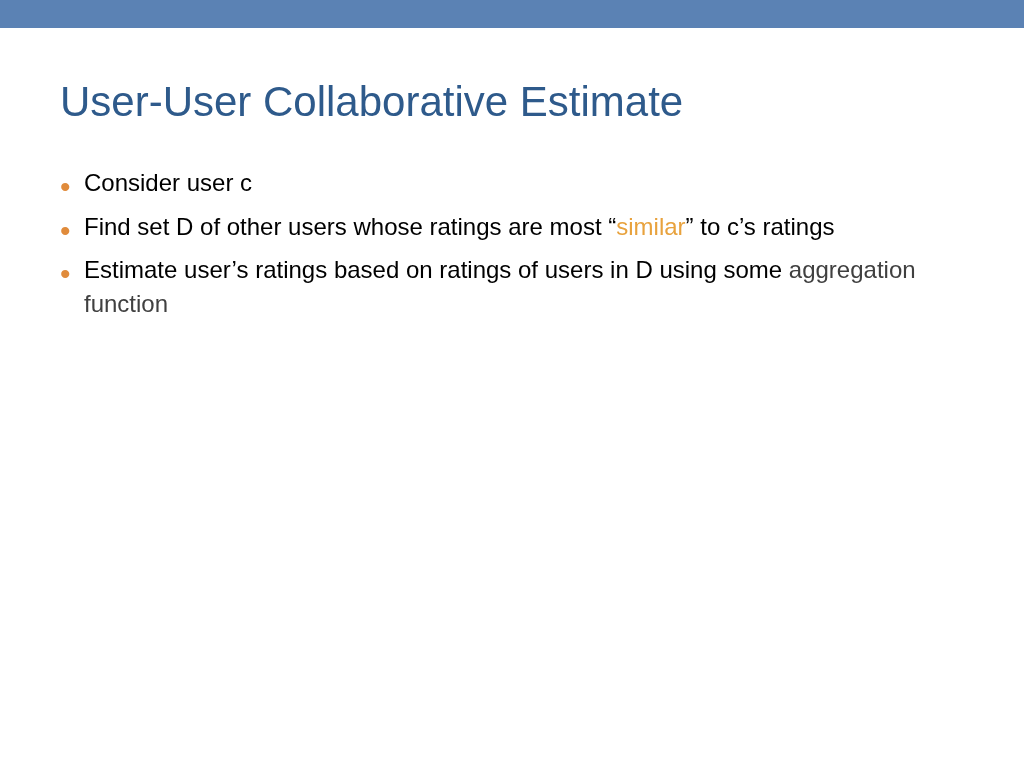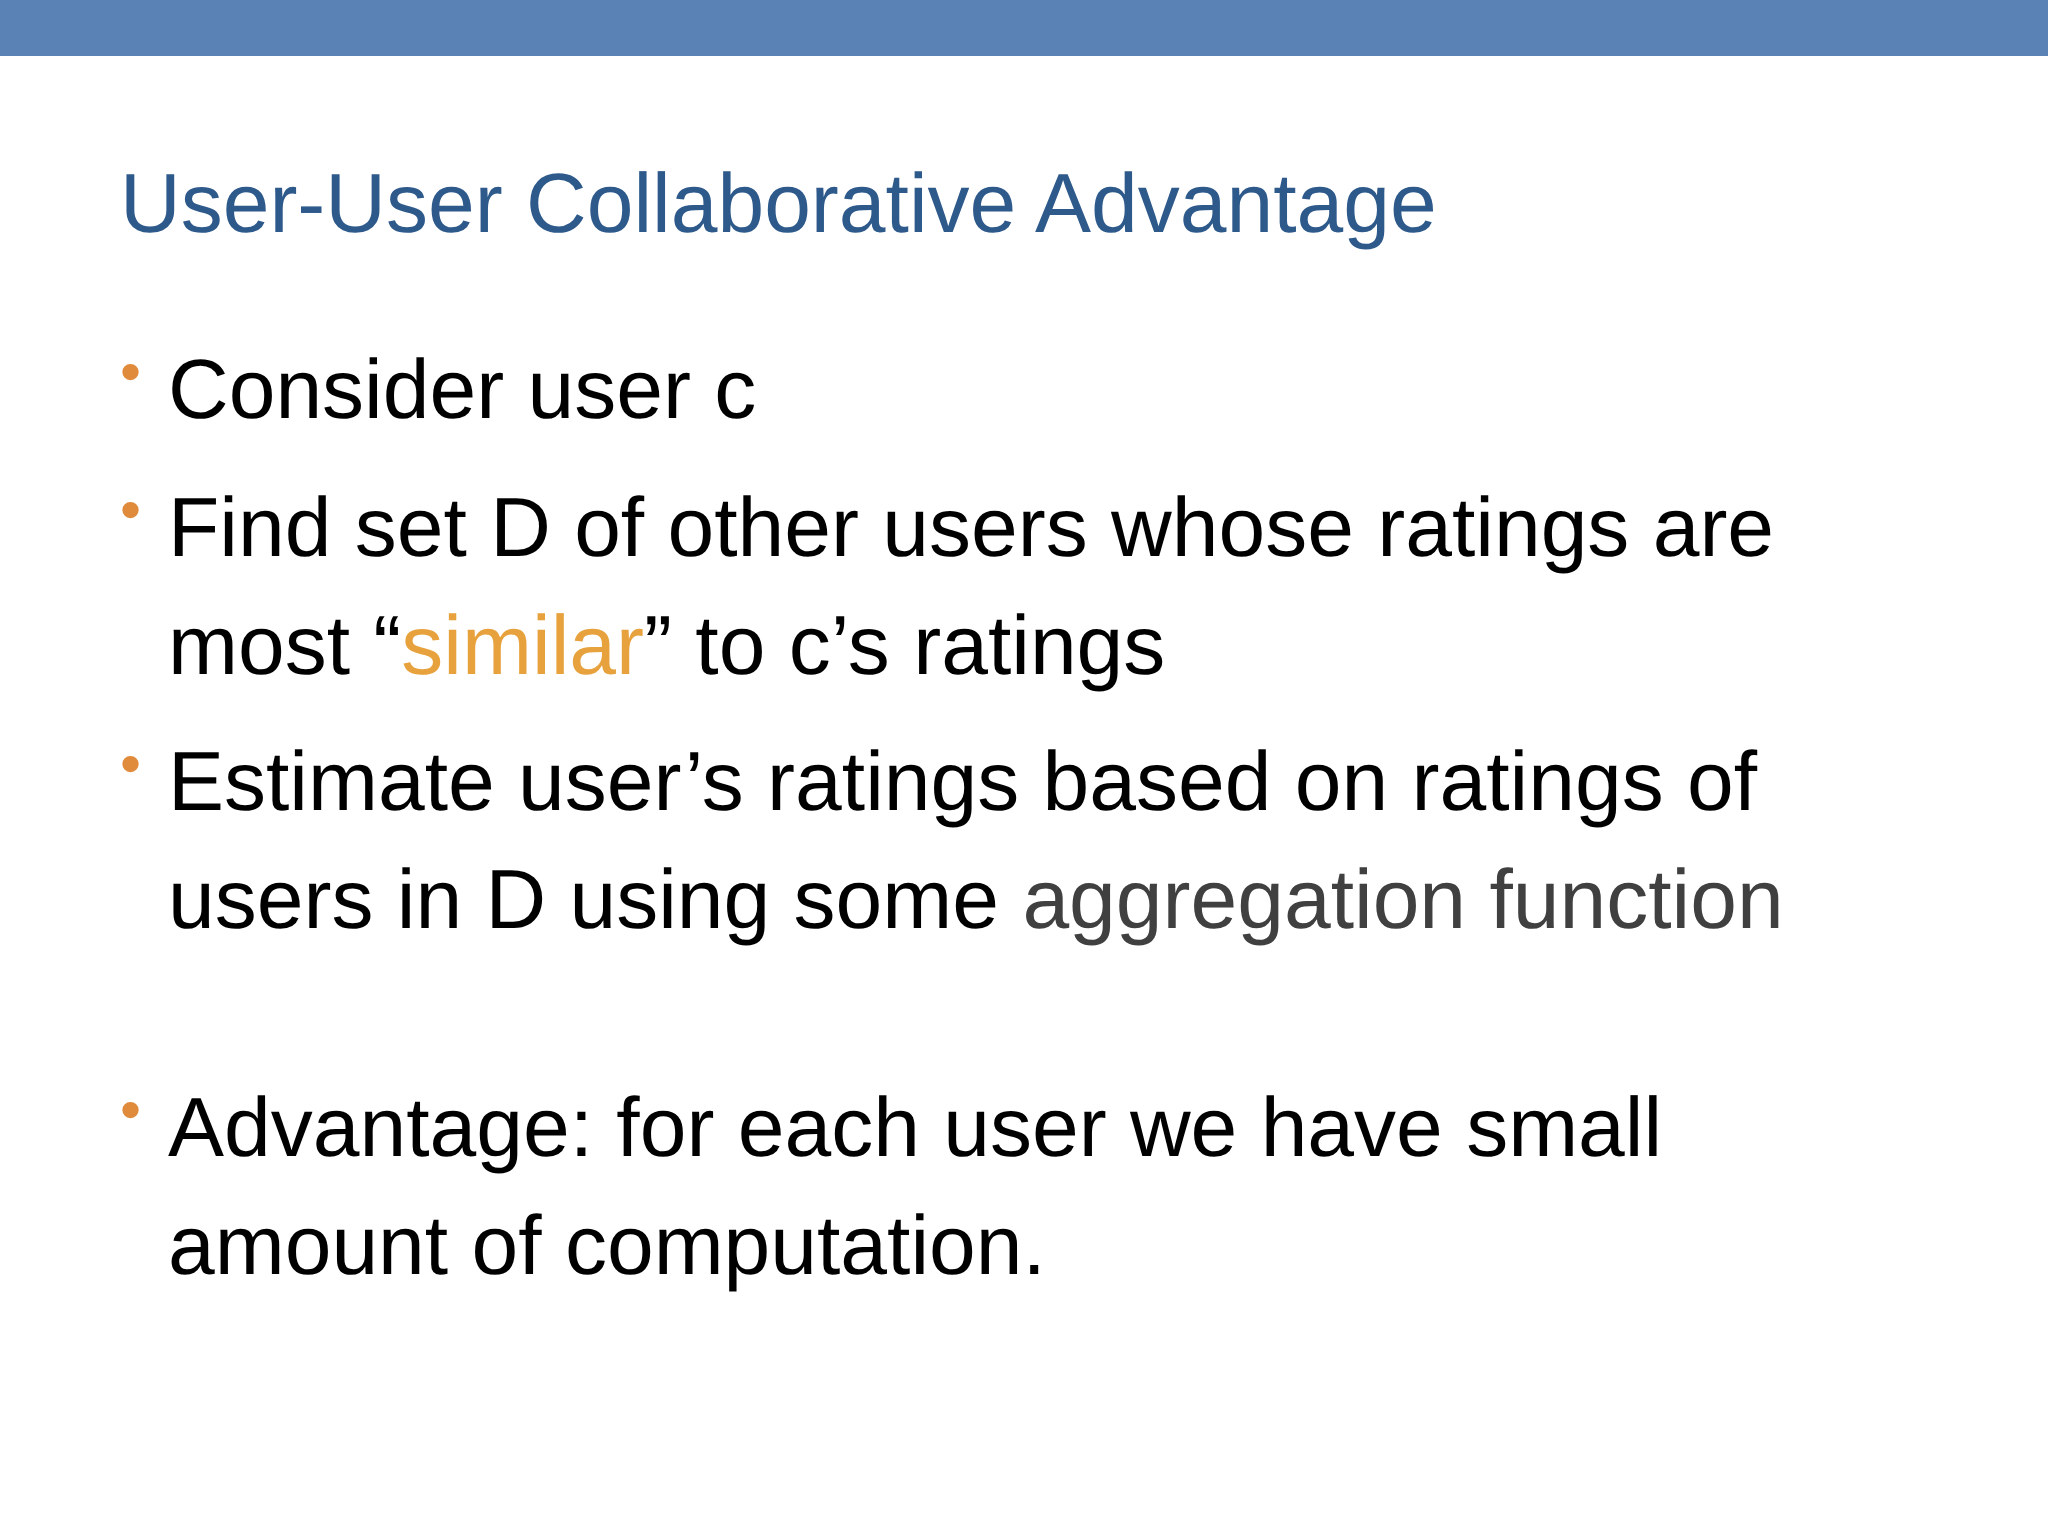--- a/index.html
+++ b/index.html
@@ -29,21 +29,21 @@
       margin-bottom: 40px;
       font-family: Arial, Helvetica, sans-serif;
     }
     ul.bullet-list {
       list-style: none;
       padding-left: 0;
     }
     ul.bullet-list li {
       position: relative;
       padding-left: 24px;
-      font-size: 42px;
+      font-size: 24px;
       line-height: 1.4;
       color: #000000;
       margin-bottom: 10px;
     }
     ul.bullet-list li::before {
       content: "•";
       position: absolute;
       left: 0;
       top: 0;
       color: #e08b3b;
@@ -59,29 +59,26 @@
     .hl-blue {
       color: #404040;
     }
   </style>
 </head>
 <body>
 
 <div class="top-bar"></div>
 
 <div class="content">
-  <h1 class="slide-title">User-User Collaborative Advantage</h1>
+  <h1 class="slide-title">User-User Collaborative Estimate</h1>
 
   <ul class="bullet-list">
     <li>
       <span>Consider user c</span>
     </li>
     <li>
       <span>Find set D of other users whose ratings are most “</span><span class="hl-orange">similar</span><span>” to c’s ratings</span>
     </li>
     <li class="gap-after">
       <span>Estimate user’s ratings based on ratings of users in D using some </span><span class="hl-blue">aggregation function</span>
     </li>
-    <li>
-      <span>Advantage: for each user we have small amount of computation.</span>
-    </li>
   </ul>
 </div>
 
 </body></html>

